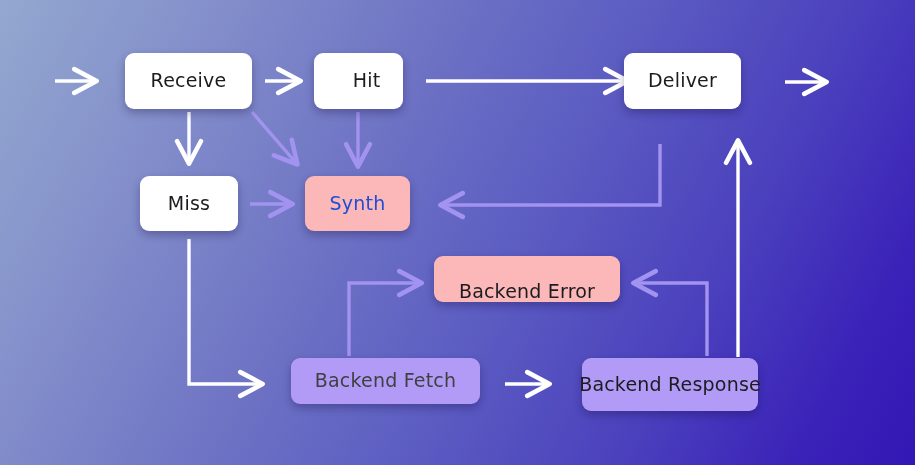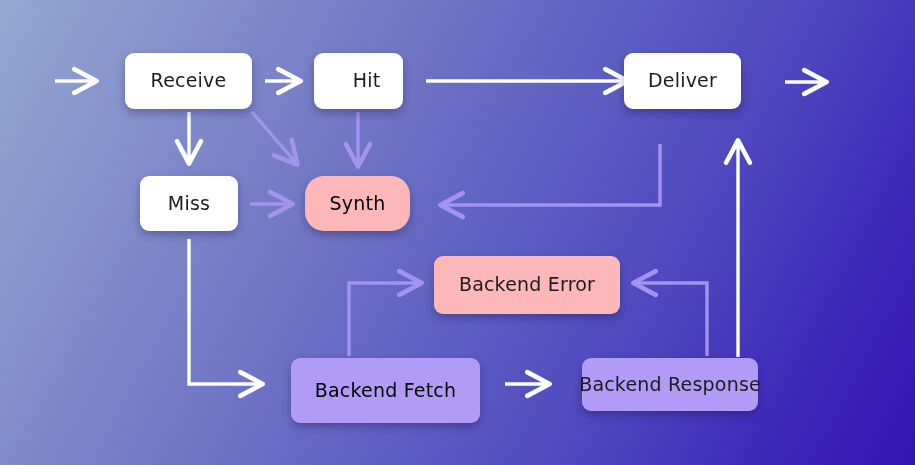--- a/index.html
+++ b/index.html
@@ -97,27 +97,27 @@
       </div>
       <div class="node" style="left: 314px; top: 53px; width: 89px; height: 56px; background: rgb(255, 255, 255); color: rgb(28, 28, 32); padding-left: 16px;">
         <span class="node-label">Hit</span>
       </div>
       <div class="node" style="left: 624px; top: 53px; width: 117px; height: 56px; background: rgb(255, 255, 255); color: rgb(28, 28, 32);">
         <span class="node-label">Deliver</span>
       </div>
       <div class="node" style="left: 140px; top: 176px; width: 98px; height: 55px; background: rgb(255, 255, 255); color: rgb(28, 28, 32);">
         <span class="node-label">Miss</span>
       </div>
-      <div class="node" style="left: 305px; top: 176px; width: 105px; height: 55px; background: rgb(252, 184, 184); color: #000000; border-radius: 19px;">
+      <div class="node" style="left: 305px; top: 176px; width: 105px; height: 55px; background: rgb(252, 184, 184); color: #1d4ed8;">
         <span class="node-label">Synth</span>
       </div>
-      <div class="node" style="left: 434px; top: 256px; width: 186px; height: 58px; background: rgb(252, 184, 184); color: rgb(28, 28, 32);">
+      <div class="node" style="left: 434px; top: 256px; width: 186px; height: 46px; background: rgb(252, 184, 184); color: rgb(28, 28, 32); align-items: flex-end;">
         <span class="node-label">Backend Error</span>
       </div>
-      <div class="node" style="left: 291px; top: 358px; width: 189px; height: 65px; background: rgb(177, 155, 247); color: #000000;">
+      <div class="node" style="left: 291px; top: 358px; width: 189px; height: 46px; background: rgb(177, 155, 247); color: #404040;">
         <span class="node-label">Backend Fetch</span>
       </div>
       <div class="node" style="left: 582px; top: 358px; width: 176px; height: 53px; background: rgb(177, 155, 247); color: rgb(28, 28, 32);">
         <span class="node-label">Backend Response</span>
       </div>
     </div>
 
 </div>
 
 </body></html>

